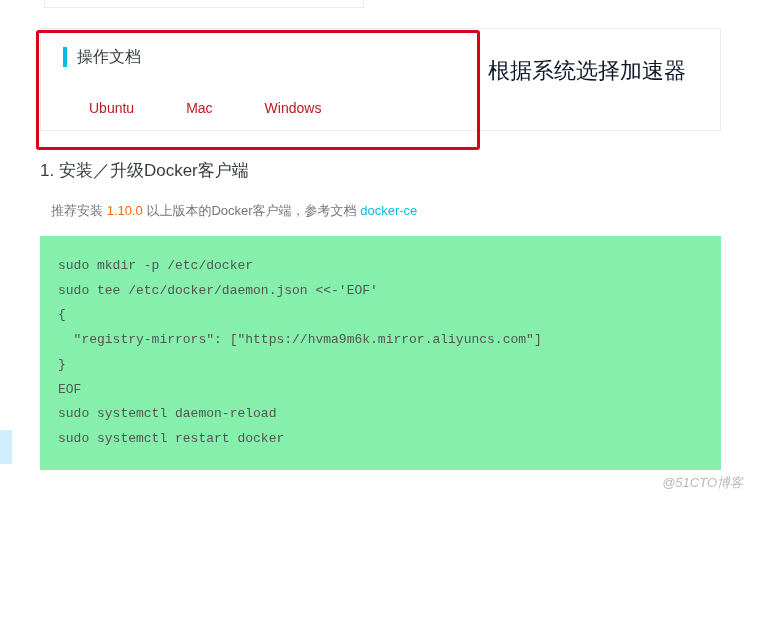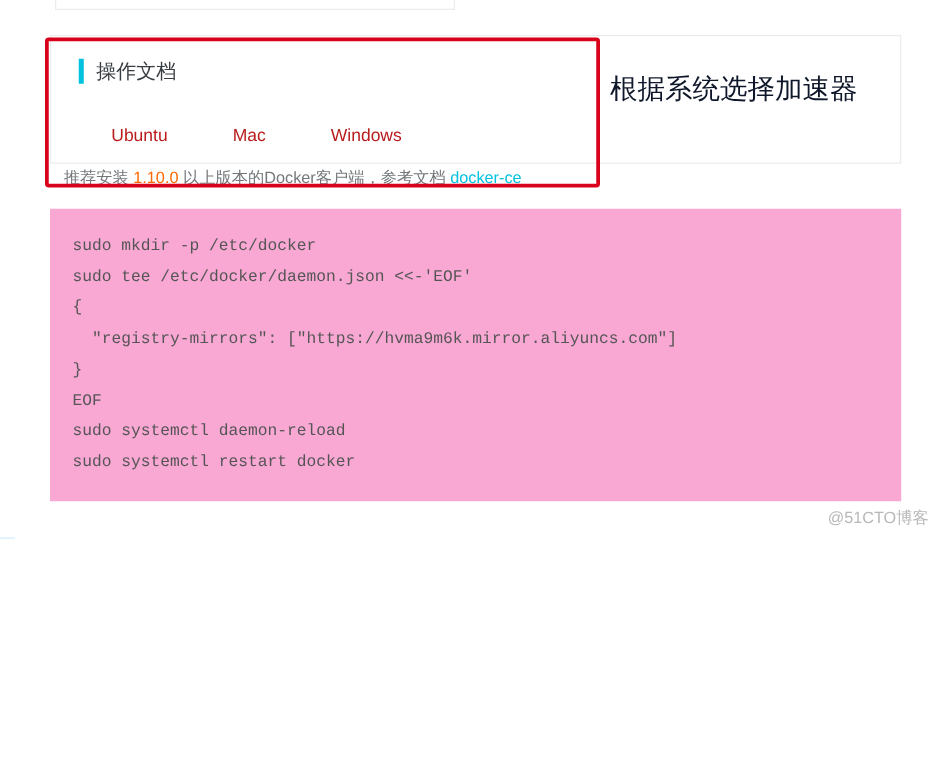--- a/index.html
+++ b/index.html
@@ -69,21 +69,21 @@
     font-size: 17px;
     font-weight: 500;
     color: #373d41;
     margin: 28px 0 18px 0;
   }
   p.para { color: #73777a; font-size: 13px; line-height: 1.7; margin: 0 0 8px 11px; }
   .code-orange { color: #ff6a00; }
   .link-blue { color: #00c1de; }
 
   pre.code-block {
-    background: #f9a8d4;
+    background: #86efac;
     border: none;
     padding: 18px 18px;
     font-family: "Courier New", monospace;
     font-size: 13px;
     line-height: 1.9;
     color: #555;
     margin: 14px 0 0 0;
     white-space: pre;
     overflow-x: auto;
   }
@@ -97,20 +97,21 @@
     height: 34px;
     background: #cfeeff;
   }
 
   .watermark {
     position: absolute;
     right: 18px;
     bottom: 8px;
     color: #b8b8b8;
     font-size: 13px;
+    font-style: italic;
   }
 </style>
 </head>
 <body>
 
 <div class="blue-sliver"></div>
 
 <div class="page-wrap">
 
   <div class="top-thin-border"></div>
@@ -123,20 +124,21 @@
     <div class="tabs">
       <div class="tab">Ubuntu</div>
       <div class="tab">Mac</div>
       <div class="tab">Windows</div>
     </div>
   </div>
 
   <div class="red-box"></div>
   <div class="annotation">根据系统选择加速器</div>
 
+  <h3 class="step-h">1. 安装／升级Docker客户端</h3>
   <p class="para">
     <span>推荐安装 </span><span class="code-orange">1.10.0</span><span> 以上版本的Docker客户端，参考文档 </span><span class="link-blue">docker-ce</span>
   </p>
 
 
   <pre class="code-block"><code class="code-quote">sudo mkdir -p /etc/docker
 sudo tee /etc/docker/daemon.json &lt;&lt;-'EOF'
 {
   "registry-mirrors": ["https://hvma9m6k.mirror.aliyuncs.com"]
 }

